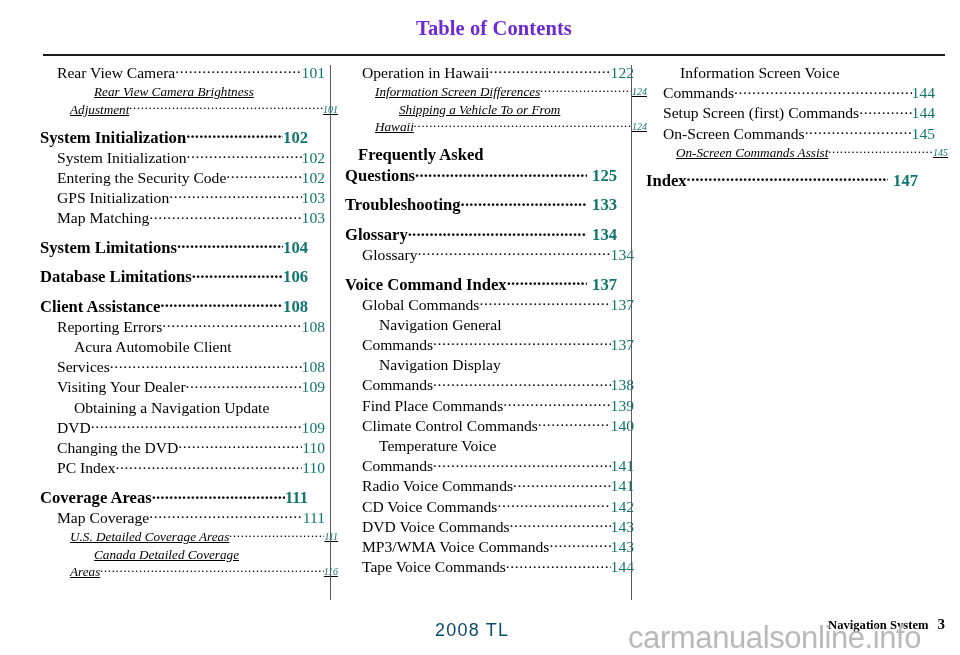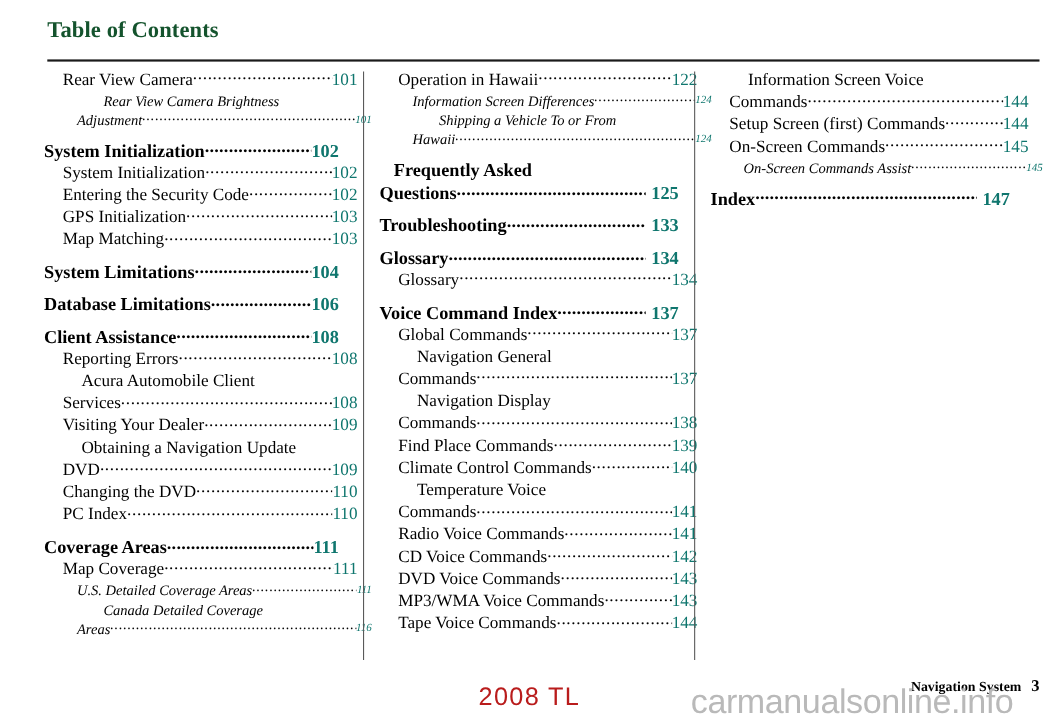--- a/index.html
+++ b/index.html
@@ -22,24 +22,24 @@
     position: absolute;
     left: 43px;
     top: 18px;
     right: 15px;
     height: 40px;
   }
   #page-title {
     font-family: "Liberation Serif", serif;
     font-weight: bold;
     font-size: 20.5px;
-    text-align: left;
+    text-align: center;
     line-height: 1;
     letter-spacing: 0.1px;
-    color: #14532d;
+    color: #6d28d9;
   }
   #header-rule {
     position: absolute;
     left: 0;
     right: 0;
     top: 36px;
     border-top: 2.1px solid #1a1a1a;
   }
 
   
@@ -137,20 +137,21 @@
   .lvl2 .cont-line { padding-left: 17px; }
 
   
   .lvl3 {
     font-style: italic;
     font-weight: normal;
     font-size: 13.2px;
     line-height: 17.4px;
     margin-top: 0px;
     padding-left: 30px;
+    text-decoration: underline;
   }
   .lvl3 .page-num { font-size: 10px; font-style: italic; }
   .lvl3 .cont-line { padding-left: 24px; }
 
   
   .tight { margin-top: 0; }
 
   
   .spaced-num .page-num { padding-left: 5px; }
 
@@ -160,23 +161,23 @@
     left: 0;
     top: 603px;
     width: 960px;
     height: 52px;
   }
   #footer-model {
     position: absolute;
     left: 435px;
     top: 17px;
     font-family: "Liberation Sans", sans-serif;
-    font-size: 23px;
+    font-size: 18px;
     letter-spacing: 1.2px;
-    color: #b91c1c;
+    color: #0c4a6e;
   }
   #footer-right {
     position: absolute;
     right: 15px;
     top: 13px;
     font-family: "Liberation Serif", serif;
     font-weight: bold;
     font-size: 12.6px;
     color: #000;
     white-space: pre;

